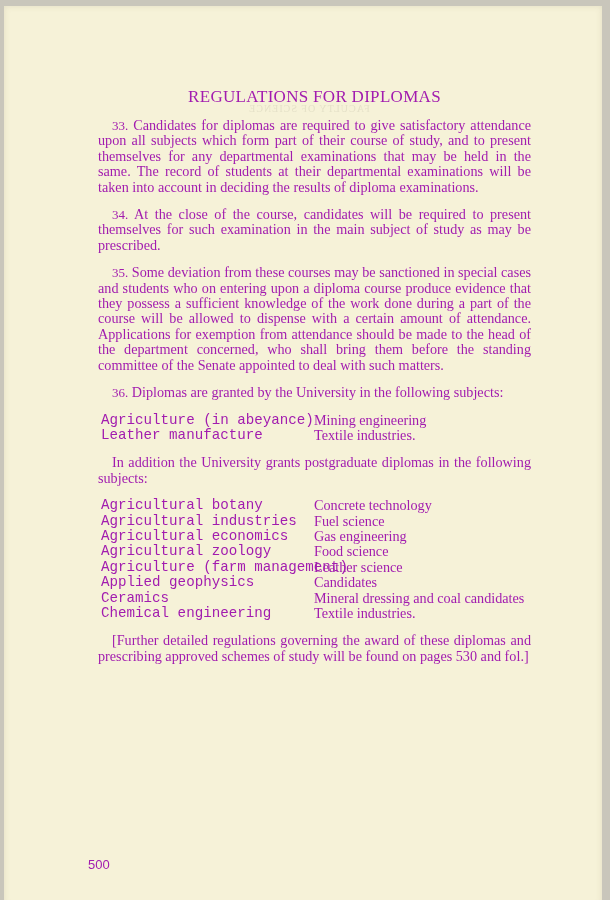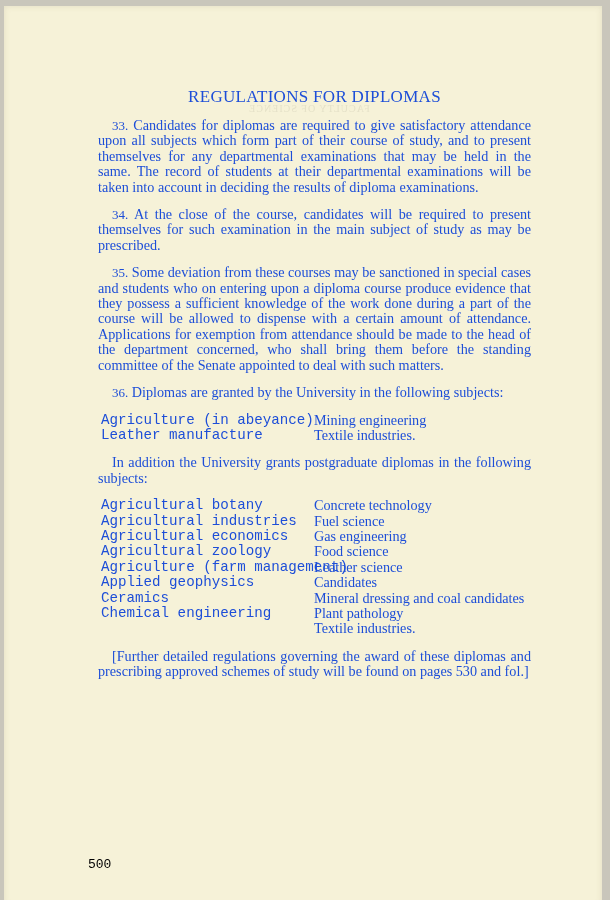--- a/index.html
+++ b/index.html
@@ -13,37 +13,37 @@
     background: #f6f2d8;
     box-shadow: inset 0 0 6px rgba(120,110,80,0.15);
   }
   .bleed {
     position: absolute; left: 0; width: 610px; top: 97px; text-align: center;
     font-family: "Liberation Serif", serif; font-size: 10px; letter-spacing: 1px;
     color: #e5e1c8; transform: scaleX(-1);
   }
   .text {
     position: absolute; left: 86px; top: 88px; width: 457px;
-    font-family: "Liberation Serif", serif; color: #1d4ed8;
+    font-family: "Liberation Serif", serif; color: #a21caf;
     font-size: 14.2px; line-height: 15.4px;
   }
   h1 {
     margin: 0 0 4px 0; text-align: center; font-weight: normal;
     font-size: 17px; letter-spacing: 0.3px; line-height: 18px;
   }
   p { margin: 12px; text-align: justify; text-align-last: left; }
   .ind { text-indent: 14px; }
   .num { font-size: 13px; }
   .cols { display: flex; padding-left: 15px; }
   .cols .c1 { width: 213px; font-family: Liberation Mono, monospace; }
   .cols .c2 { flex: 1; }
   .cols div div { white-space: nowrap; }
   .pagenum {
     position: absolute; left: 88px; top: 857px;
-    font-family: Liberation Mono, monospace; font-size: 13px; color: #000000;
+    font-family: Liberation Sans, sans-serif; font-size: 13px; color: #a21caf;
   }
 </style>
 </head>
 <body>
 
 <div class="page">
   <div class="bleed">FACULTY OF SCIENCE</div>
 </div>
 
 <div class="text">
@@ -79,21 +79,20 @@
       <div>Chemical engineering</div>
     </div>
     <div class="c2">
       <div>Concrete technology</div>
       <div>Fuel science</div>
       <div>Gas engineering</div>
       <div>Food science</div>
       <div>Leather science</div>
       <div>Candidates</div>
       <div>Mineral dressing and coal candidates</div>
-      <div>Plant pathology</div>
       <div>Textile industries.</div>
     </div>
   </div>
 
   <p class="ind">[Further detailed regulations governing the award of these diplomas and prescribing approved schemes of study will be found on pages 530 and fol.]</p>
 </div>
 
 <div class="pagenum">500</div>
 
 </body></html>

